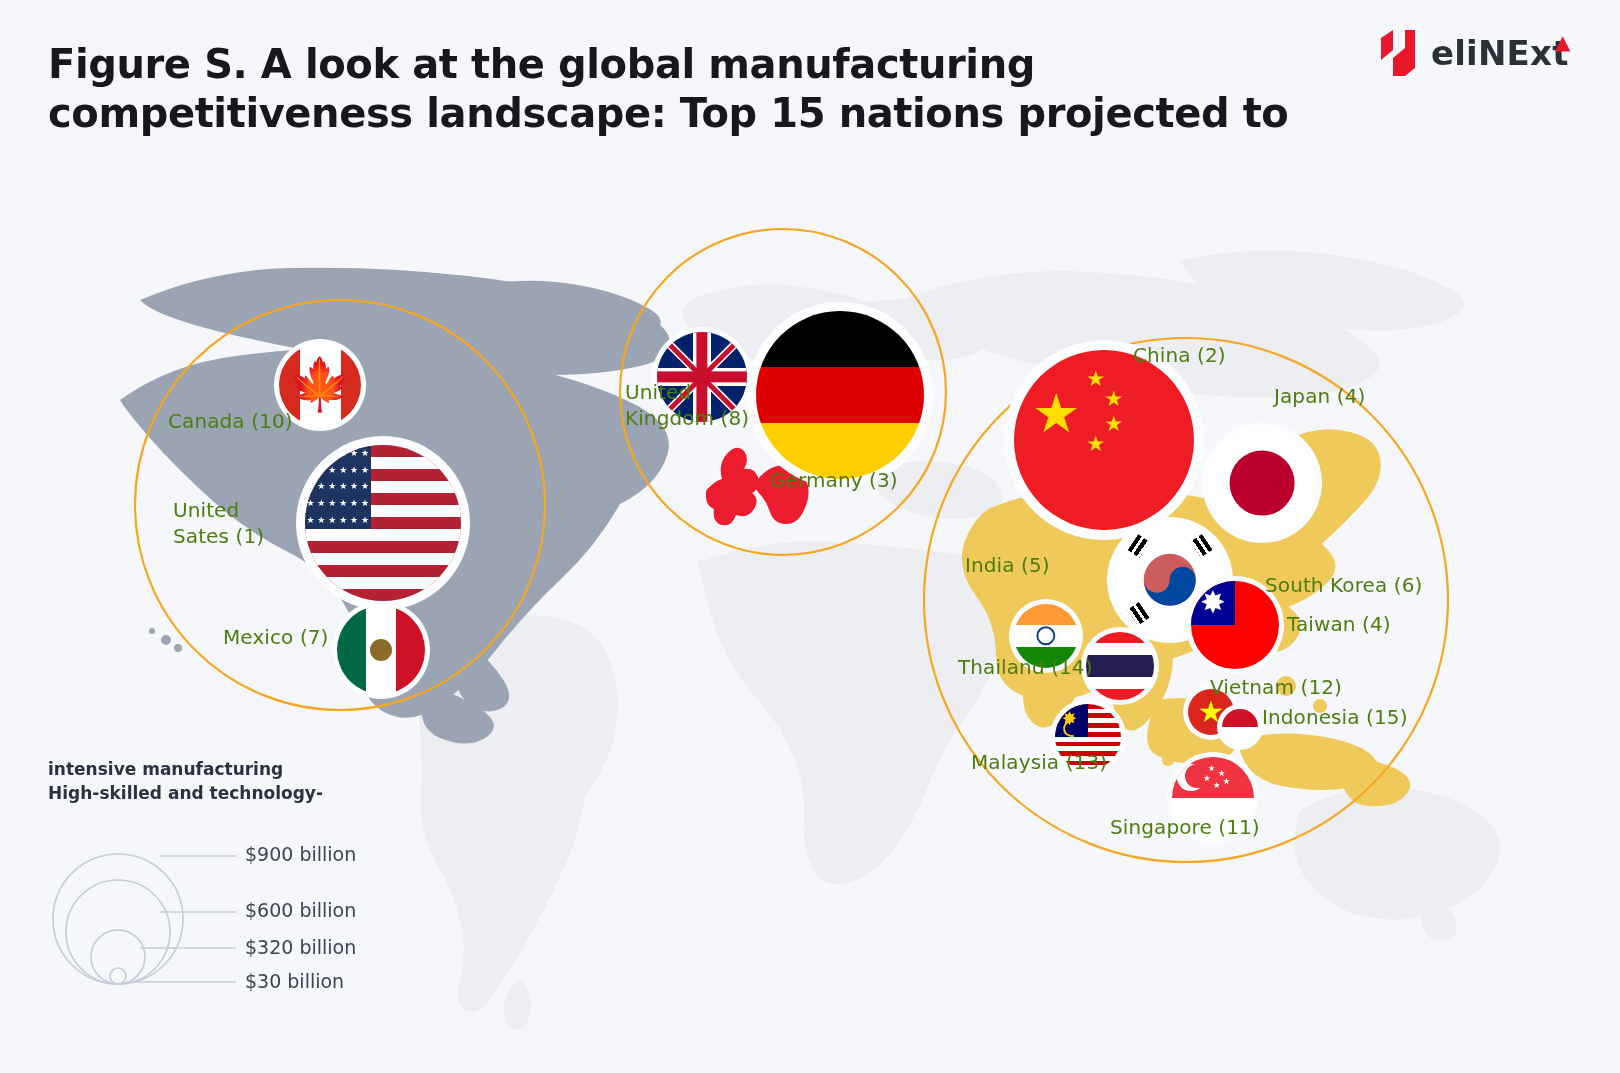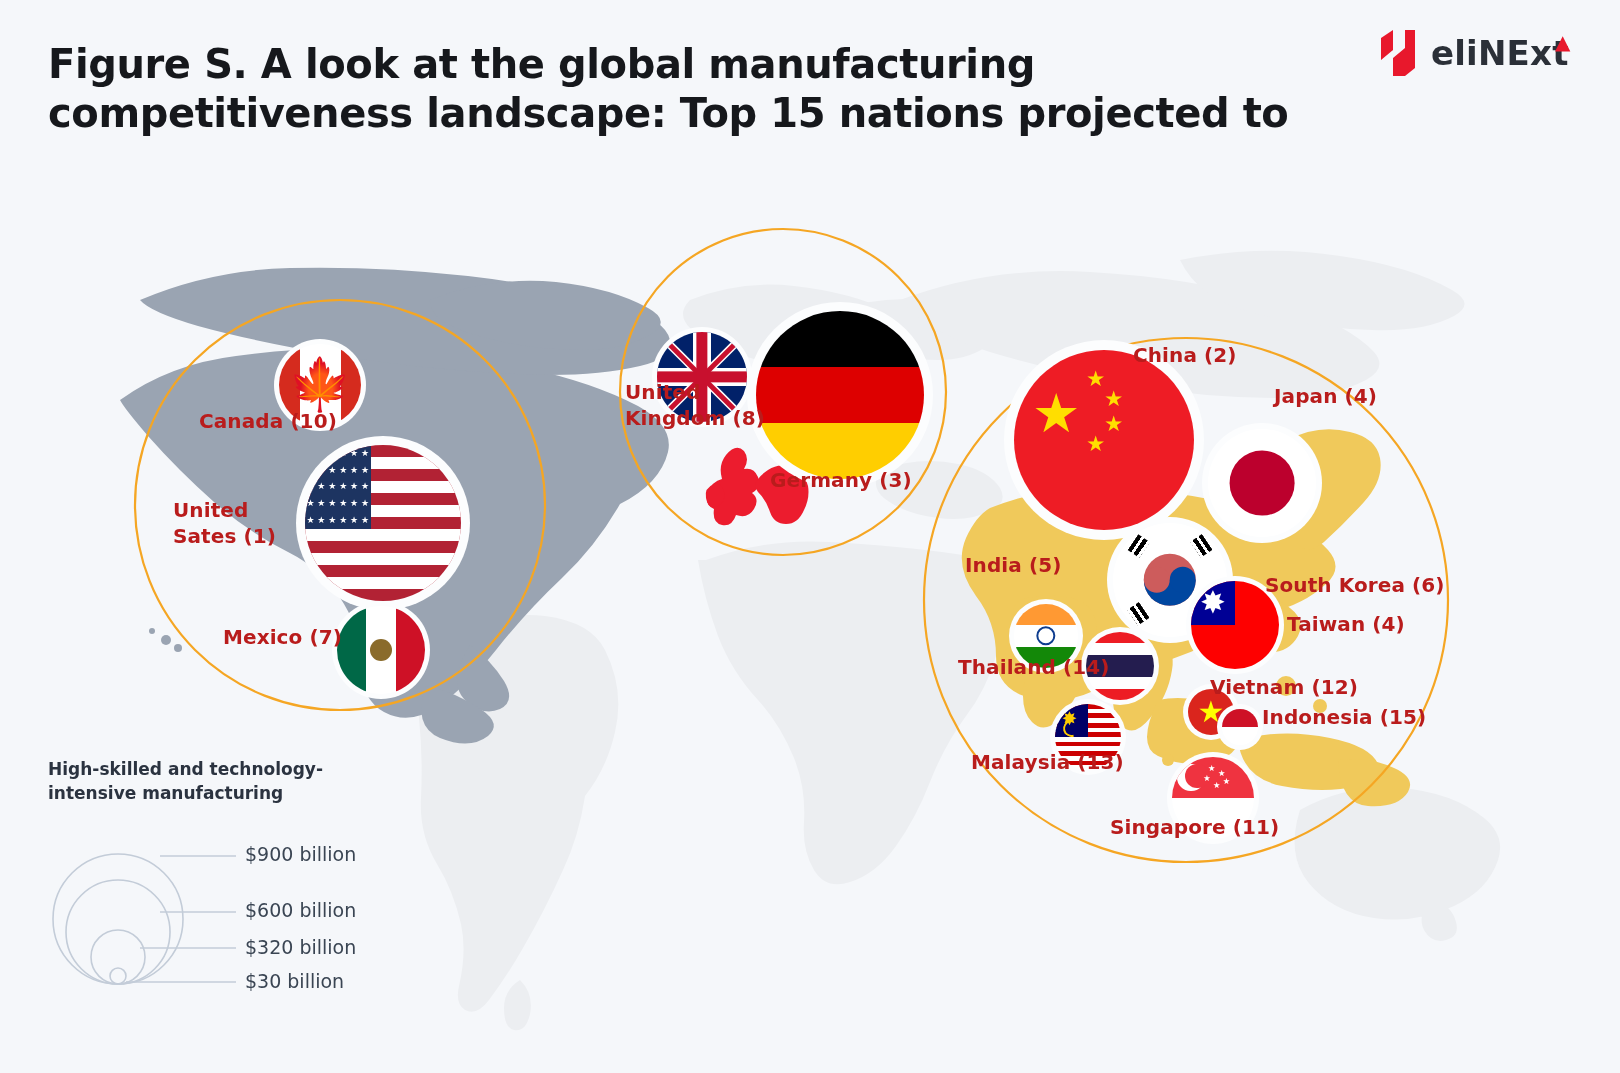--- a/index.html
+++ b/index.html
@@ -40,23 +40,23 @@
     display:flex;align-items:center;justify-content:center;
     overflow:hidden;
   }
   .bubble > .disc{
     border-radius:50%;overflow:hidden;position:relative;
     width:100%;height:100%;
   }
 
   
   .lbl{
-    position:absolute;color:#b91c1c;
+    position:absolute;color:#4d7c0f;
     font-family:"DejaVu Sans","Liberation Sans",sans-serif;
-    font-size:20px;line-height:1.3;font-weight:700;white-space:pre-line;
+    font-size:20px;line-height:1.3;font-weight:400;white-space:pre-line;
     letter-spacing:0.1px;
   }
 
   
   .legend-title{
     position:absolute;left:48px;top:757px;width:310px;
     font-family:"DejaVu Sans","Liberation Sans",sans-serif;
     font-weight:700;font-size:17px;line-height:1.42;color:#2b3340;
   }
   .legend-lbl{
@@ -387,30 +387,30 @@
   <div id="labels">
       <div class="lbl" style="left: 173px; top: 497px;"><div>United</div><div>Sates (1)</div></div>
       <div class="lbl" style="left: 1133px; top: 342px;"><div>China (2)</div></div>
       <div class="lbl" style="left: 770px; top: 467px;"><div>Germany (3)</div></div>
       <div class="lbl" style="left: 1274px; top: 383px;"><div>Japan (4)</div></div>
       <div class="lbl" style="left: 965px; top: 552px;"><div>India (5)</div></div>
       <div class="lbl" style="left: 1265px; top: 572px;"><div>South Korea (6)</div></div>
       <div class="lbl" style="left: 223px; top: 624px;"><div>Mexico (7)</div></div>
       <div class="lbl" style="left: 625px; top: 379px;"><div>United</div><div>Kingdom (8)</div></div>
       <div class="lbl" style="left: 1287px; top: 611px;"><div>Taiwan (4)</div></div>
-      <div class="lbl" style="left: 168px; top: 408px; margin-left: 31px;"><div>Canada (10)</div></div>
+      <div class="lbl" style="left: 168px; top: 408px;"><div>Canada (10)</div></div>
       <div class="lbl" style="left: 1110px; top: 814px;"><div>Singapore (11)</div></div>
       <div class="lbl" style="left: 1210px; top: 674px;"><div>Vietnam (12)</div></div>
       <div class="lbl" style="left: 971px; top: 749px;"><div>Malaysia (13)</div></div>
       <div class="lbl" style="left: 958px; top: 654px;"><div>Thailand (14)</div></div>
       <div class="lbl" style="left: 1262px; top: 704px;"><div>Indonesia (15)</div></div>
     </div>
 
   <div class="legend-title">
+    <div>intensive manufacturing</div>
     <div>High-skilled and technology-</div>
-    <div>intensive manufacturing</div>
   </div>
   <div class="legend-lbl" style="left:245px;top:845px;">$900 billion</div>
   <div class="legend-lbl" style="left:245px;top:901px;">$600 billion</div>
   <div class="legend-lbl" style="left:245px;top:938px;">$320 billion</div>
   <div class="legend-lbl" style="left:245px;top:972px;">$30 billion</div>
 
 </div>
 
 </body></html>

